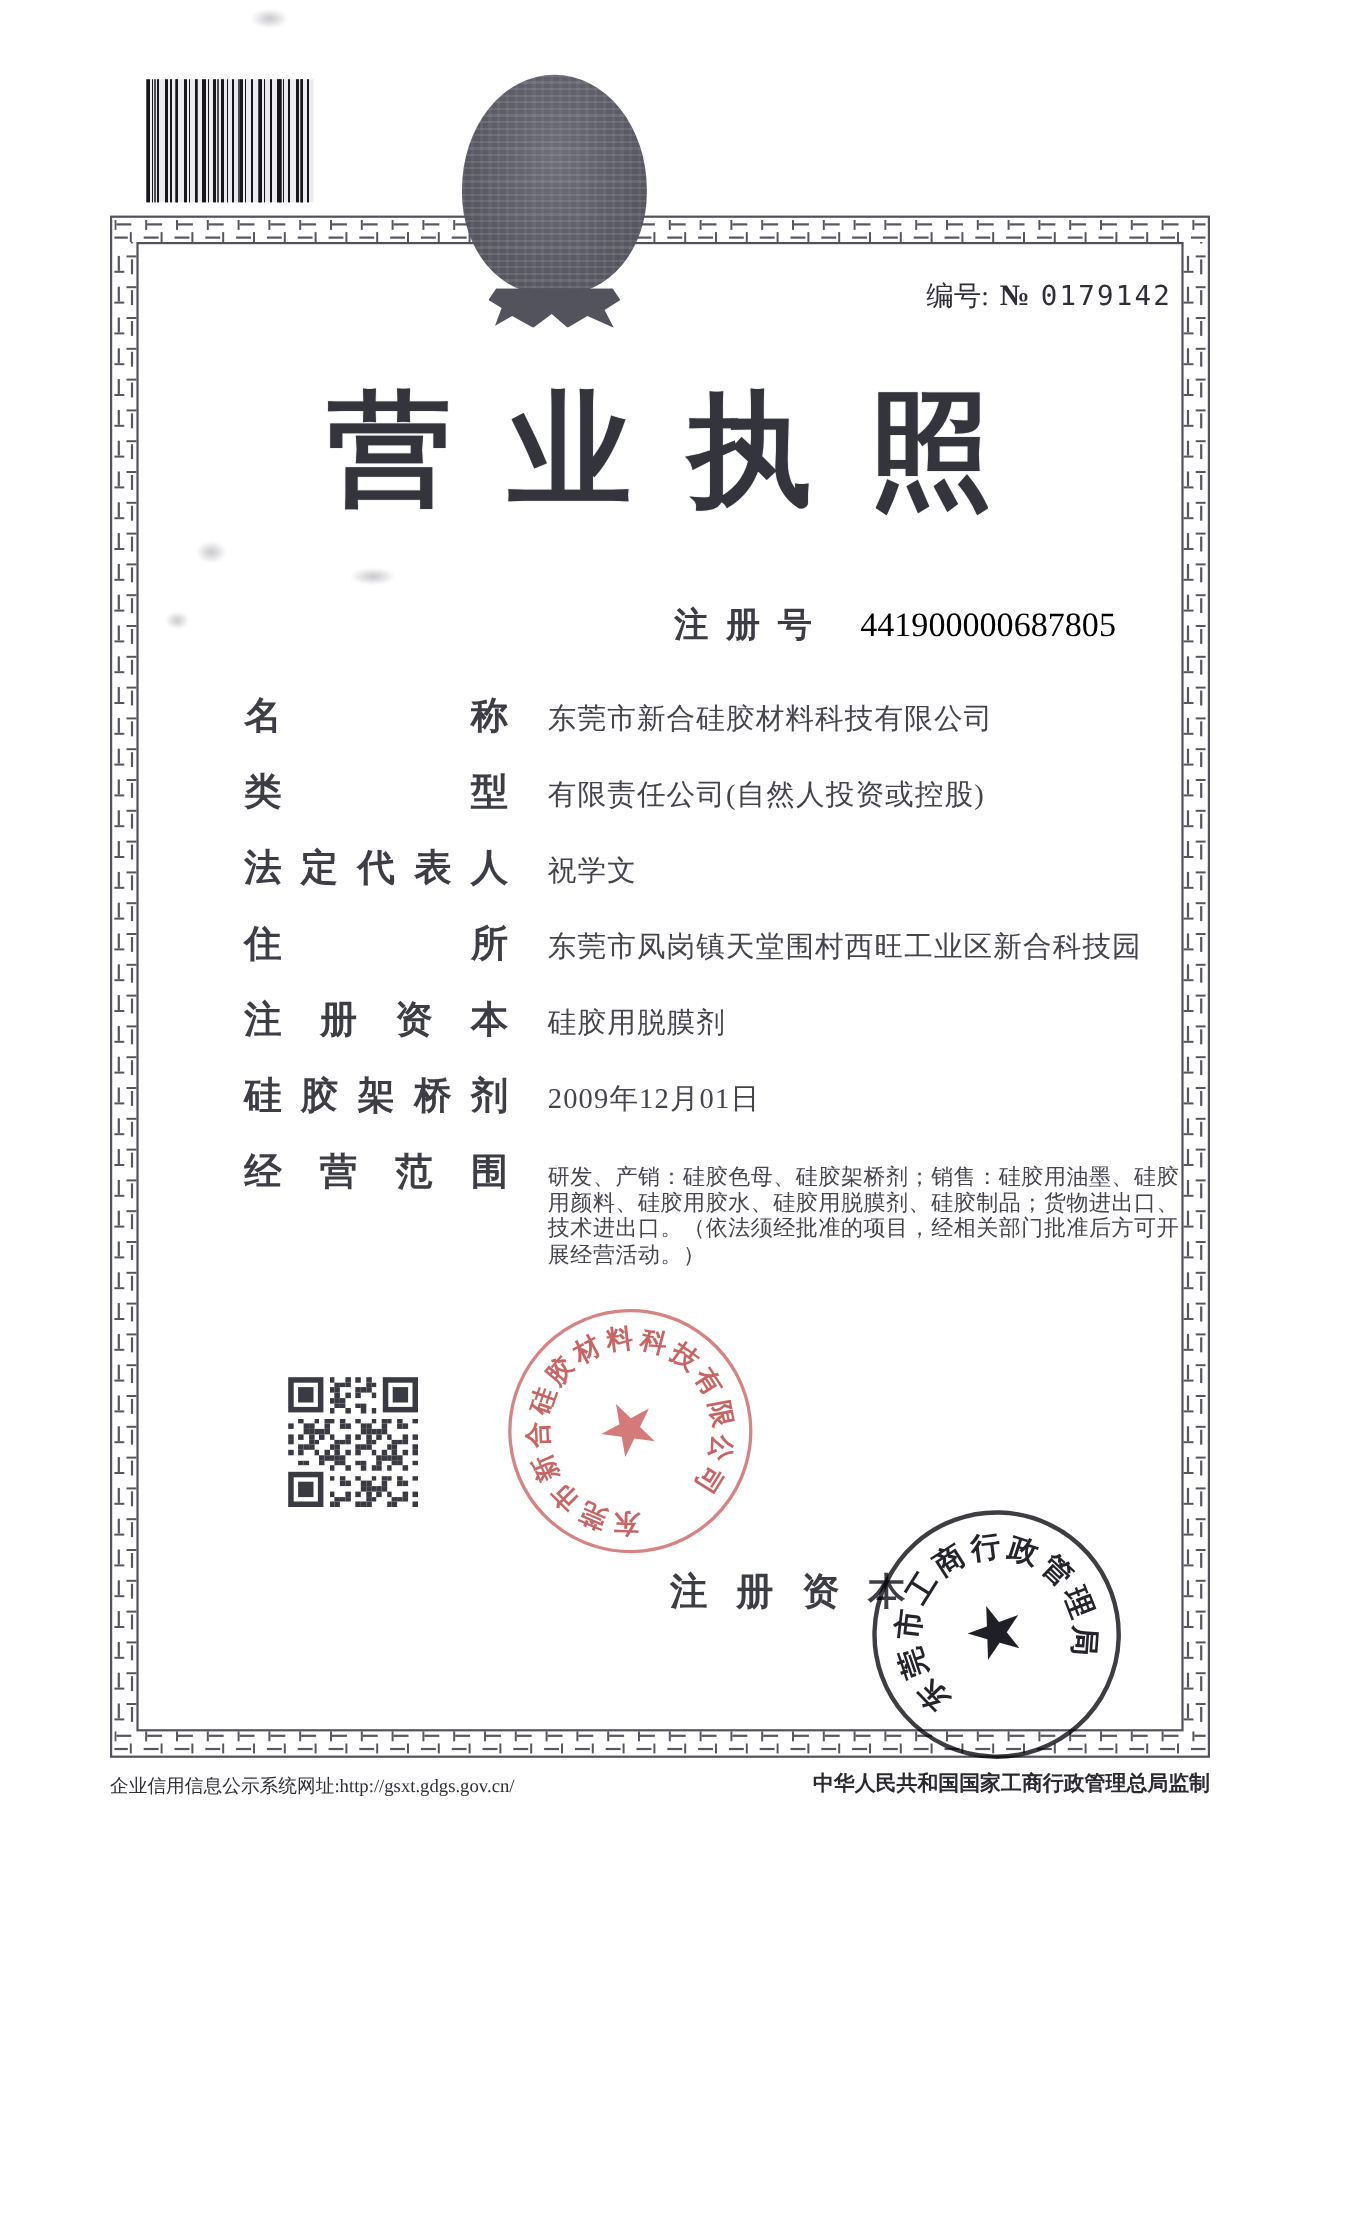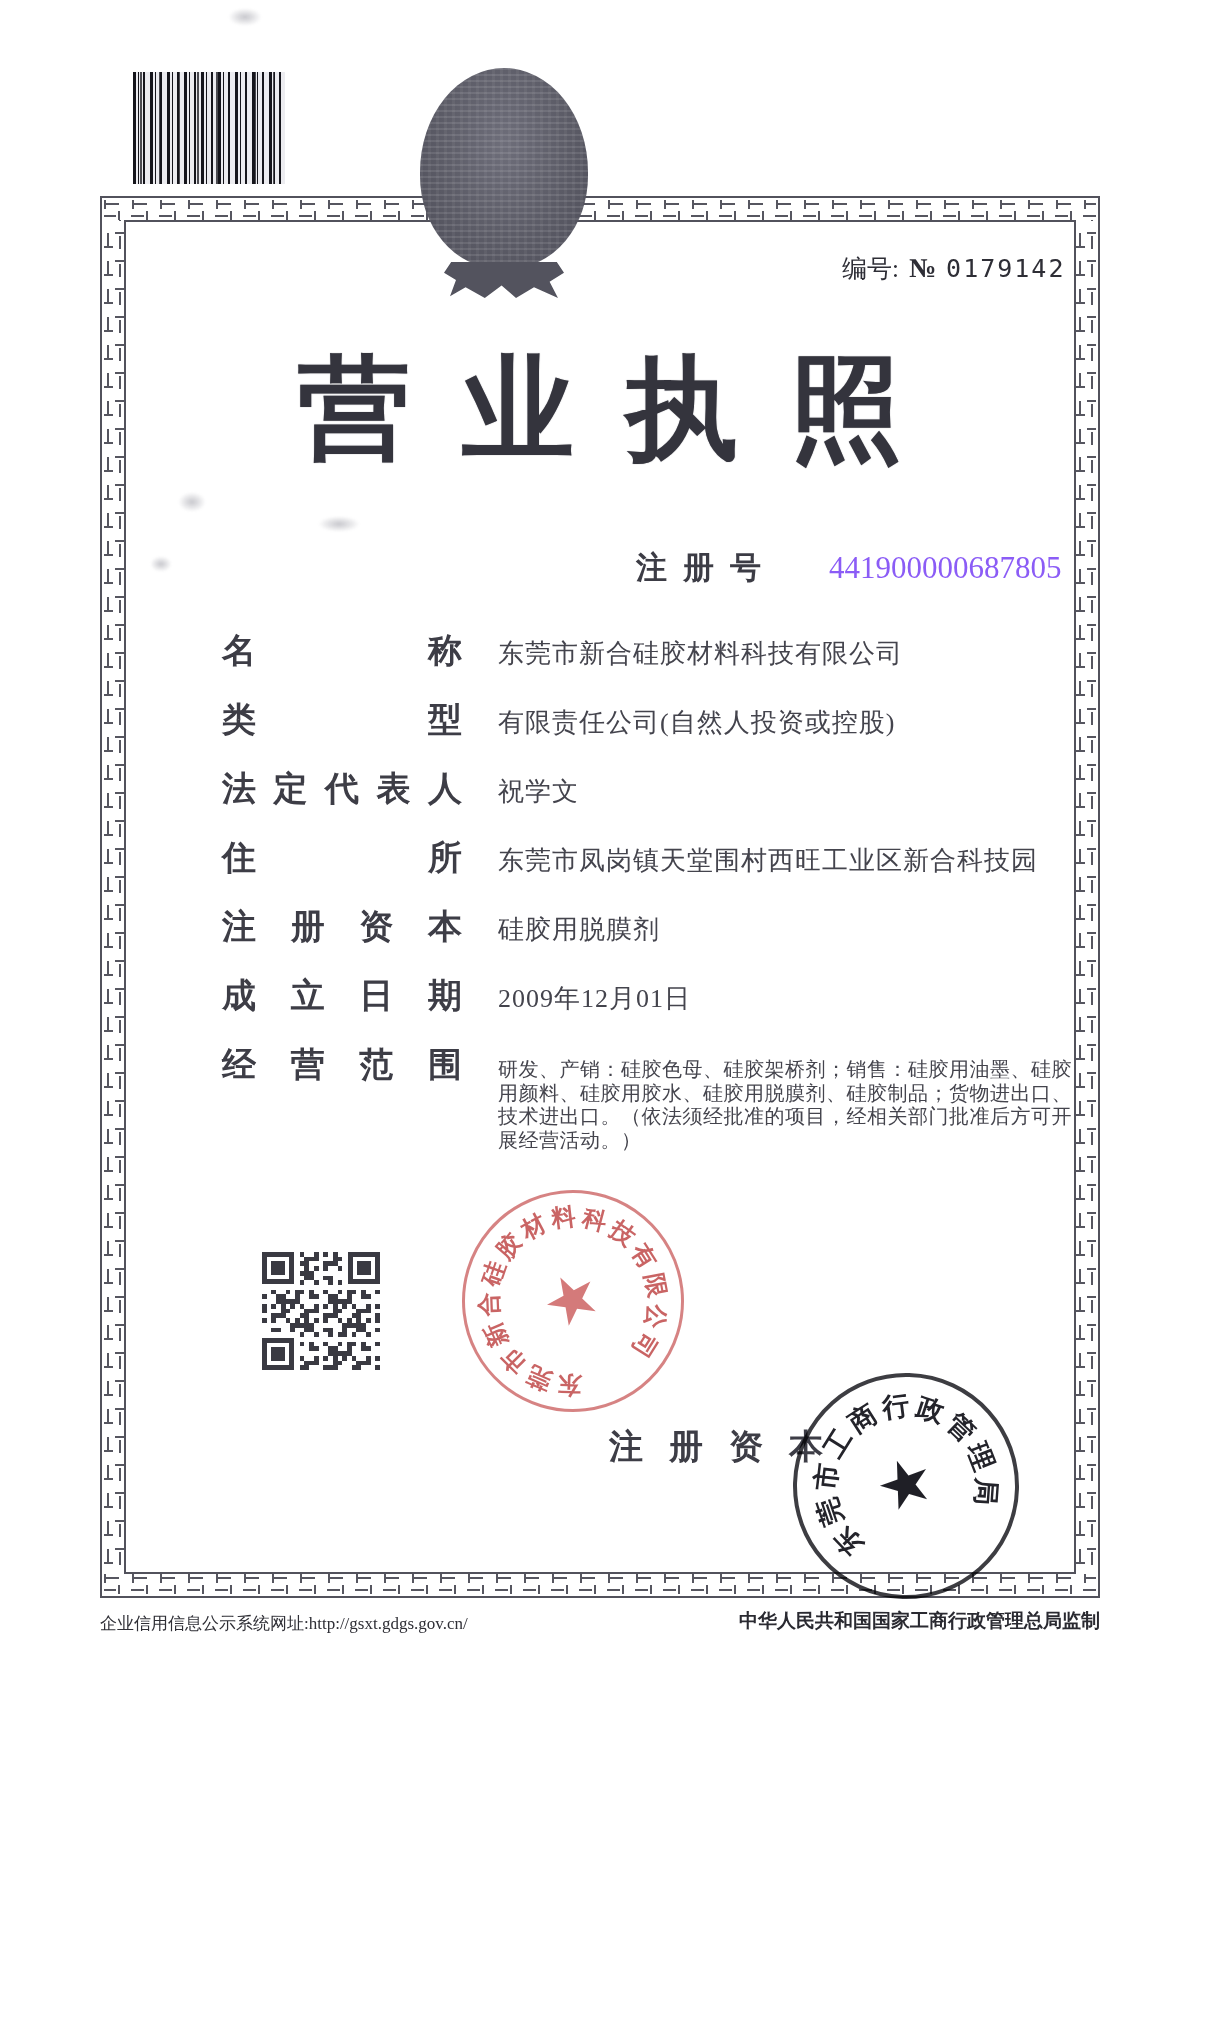--- a/index.html
+++ b/index.html
@@ -56,23 +56,23 @@
   .serial .numero{font-weight:700;font-size:27px;}
   .serial .num{font-family:"DejaVu Sans Mono","Liberation Mono",monospace;font-size:25px;letter-spacing:2px;}
 
   
   .title{position:absolute;left:100px;top:334px;width:1000px;margin:0;text-align:center;
          font-family:"DejaVu Sans","Liberation Sans",sans-serif;font-size:112px;font-weight:900;
          letter-spacing:52px;padding-left:52px;box-sizing:border-box;color:#34343d;z-index:2;
          text-shadow:0 0 1px rgba(52,52,61,.6);}
 
   
-  .regline{position:absolute;left:636px;top:538px;display:flex;align-items:baseline;gap:52px;z-index:2;}
+  .regline{position:absolute;left:613px;top:538px;display:flex;align-items:baseline;gap:28px;z-index:2;}
   .regline .lab{font-size:31px;letter-spacing:16px;font-weight:600;color:#3c3c45;}
-  .regline .num{font-size:31px;color:#8b5cf6;margin-top:12px;}
+  .regline .num{font-size:31px;color:#000000;margin-top:12px;}
 
   
   .fields{position:absolute;left:222px;top:614px;z-index:2;margin-top:14px;}
   .row{display:flex;align-items:baseline;height:69px;}
   .row:last-child{height:auto;}
   .flabel{width:240px;min-width:240px;font-size:34px;font-weight:700;color:#3d3d46;
           text-align-last:justify;-moz-text-align-last:justify;}
   .fvalue{margin-left:36px;font-size:26px;color:#44444d;letter-spacing:1px;}
   .row:last-child .fvalue{font-size:20px;line-height:1.18;letter-spacing:.5px;width:592px;}
 
@@ -163,21 +163,21 @@
         <span class="flabel">住所</span>
         <span class="fvalue">东莞市凤岗镇天堂围村西旺工业区新合科技园</span>
       </div>
 
       <div class="row">
         <span class="flabel">注册资本</span>
         <span class="fvalue">硅胶用脱膜剂</span>
       </div>
 
       <div class="row">
-        <span class="flabel">成立日期</span>
+        <span class="flabel">硅胶架桥剂</span>
         <span class="fvalue">2009年12月01日</span>
       </div>
 
 
       <div class="row">
         <span class="flabel">经营范围</span>
         <span class="fvalue">研发、产销：硅胶色母、硅胶架桥剂；销售：硅胶用油墨、硅胶用颜料、硅胶用胶水、硅胶用脱膜剂、硅胶制品；货物进出口、技术进出口。（依法须经批准的项目，经相关部门批准后方可开展经营活动。）</span>
       </div>
     </div>
 

